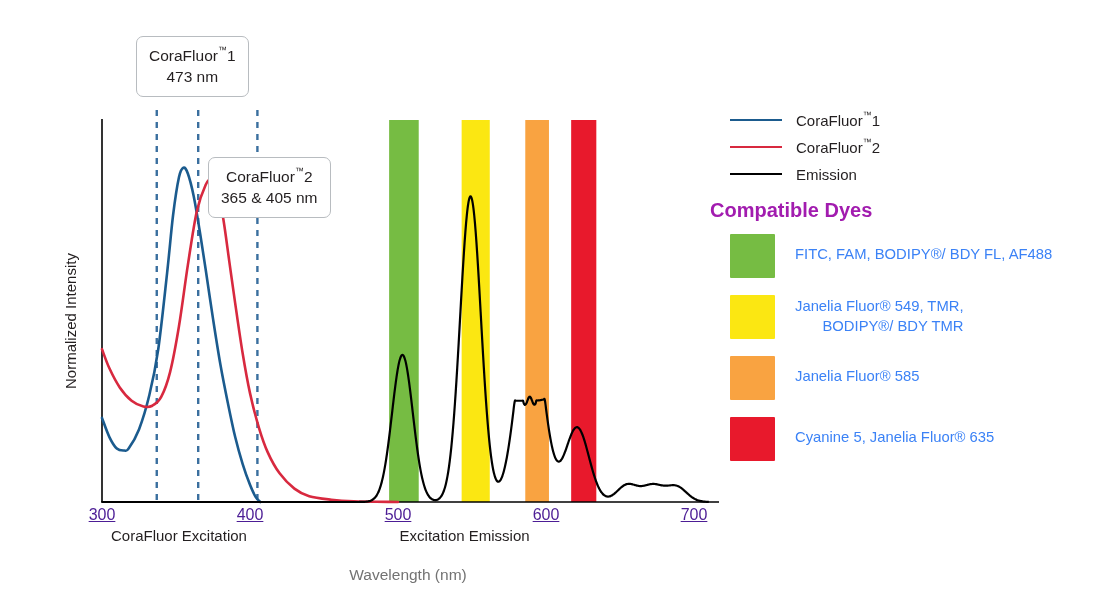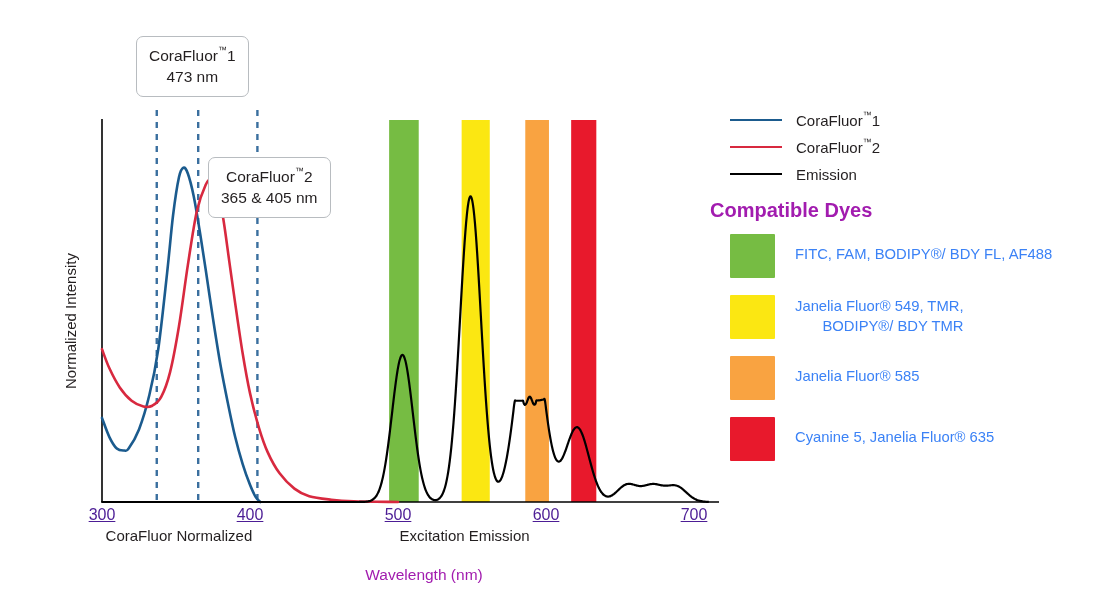--- a/index.html
+++ b/index.html
@@ -40,23 +40,23 @@
   .axis-tick{
     position:absolute;font-size:16px;color:#4c1d95;
     transform:translateX(-50%);
     text-decoration:underline;
   }
   .axis-sub{
     position:absolute;font-size:15px;color:#231f20;
     transform:translateX(-50%);
   }
   #x-axis-title{
-    position:absolute;left:424px;top:566px;
+    position:absolute;left:408px;top:566px;
     transform:translateX(-50%);
-    font-size:15.5px;color:#a21caf;
+    font-size:15.5px;color:#737373;
   }
   #y-axis-title{
     position:absolute;left:62px;top:236px;
     width:20px;height:170px;
     font-size:15px;color:#231f20;
     writing-mode:vertical-rl;
     transform:rotate(180deg);
     text-align:center;
     white-space:nowrap;
   }
@@ -110,21 +110,21 @@
   </div>
 
   <div id="axis-ticks">
       <div class="axis-tick" style="left: 102px; top: 506px;">300</div>
       <div class="axis-tick" style="left: 250px; top: 506px;">400</div>
       <div class="axis-tick" style="left: 398px; top: 506px;">500</div>
       <div class="axis-tick" style="left: 546px; top: 506px;">600</div>
       <div class="axis-tick" style="left: 694px; top: 506px;">700</div>
     </div>
 
-  <div class="axis-sub" id="sub-exc" style="left: 178.96px; top: 527px;">CoraFluor Normalized</div>
+  <div class="axis-sub" id="sub-exc" style="left: 178.96px; top: 527px;">CoraFluor Excitation</div>
   <div class="axis-sub" id="sub-emi" style="left: 464.6px; top: 527px;">Excitation Emission</div>
 
   <div id="x-axis-title">Wavelength (nm)</div>
   <div id="y-axis-title">Normalized Intensity</div>
 
   <div id="legend">
       <div class="lg-row">
         <span class="lg-line" style="border-top-color: rgb(27, 91, 142);"></span>
         <span class="lg-label"><span>CoraFluor</span><span class="sup">™</span><span>1</span></span>
       </div>

